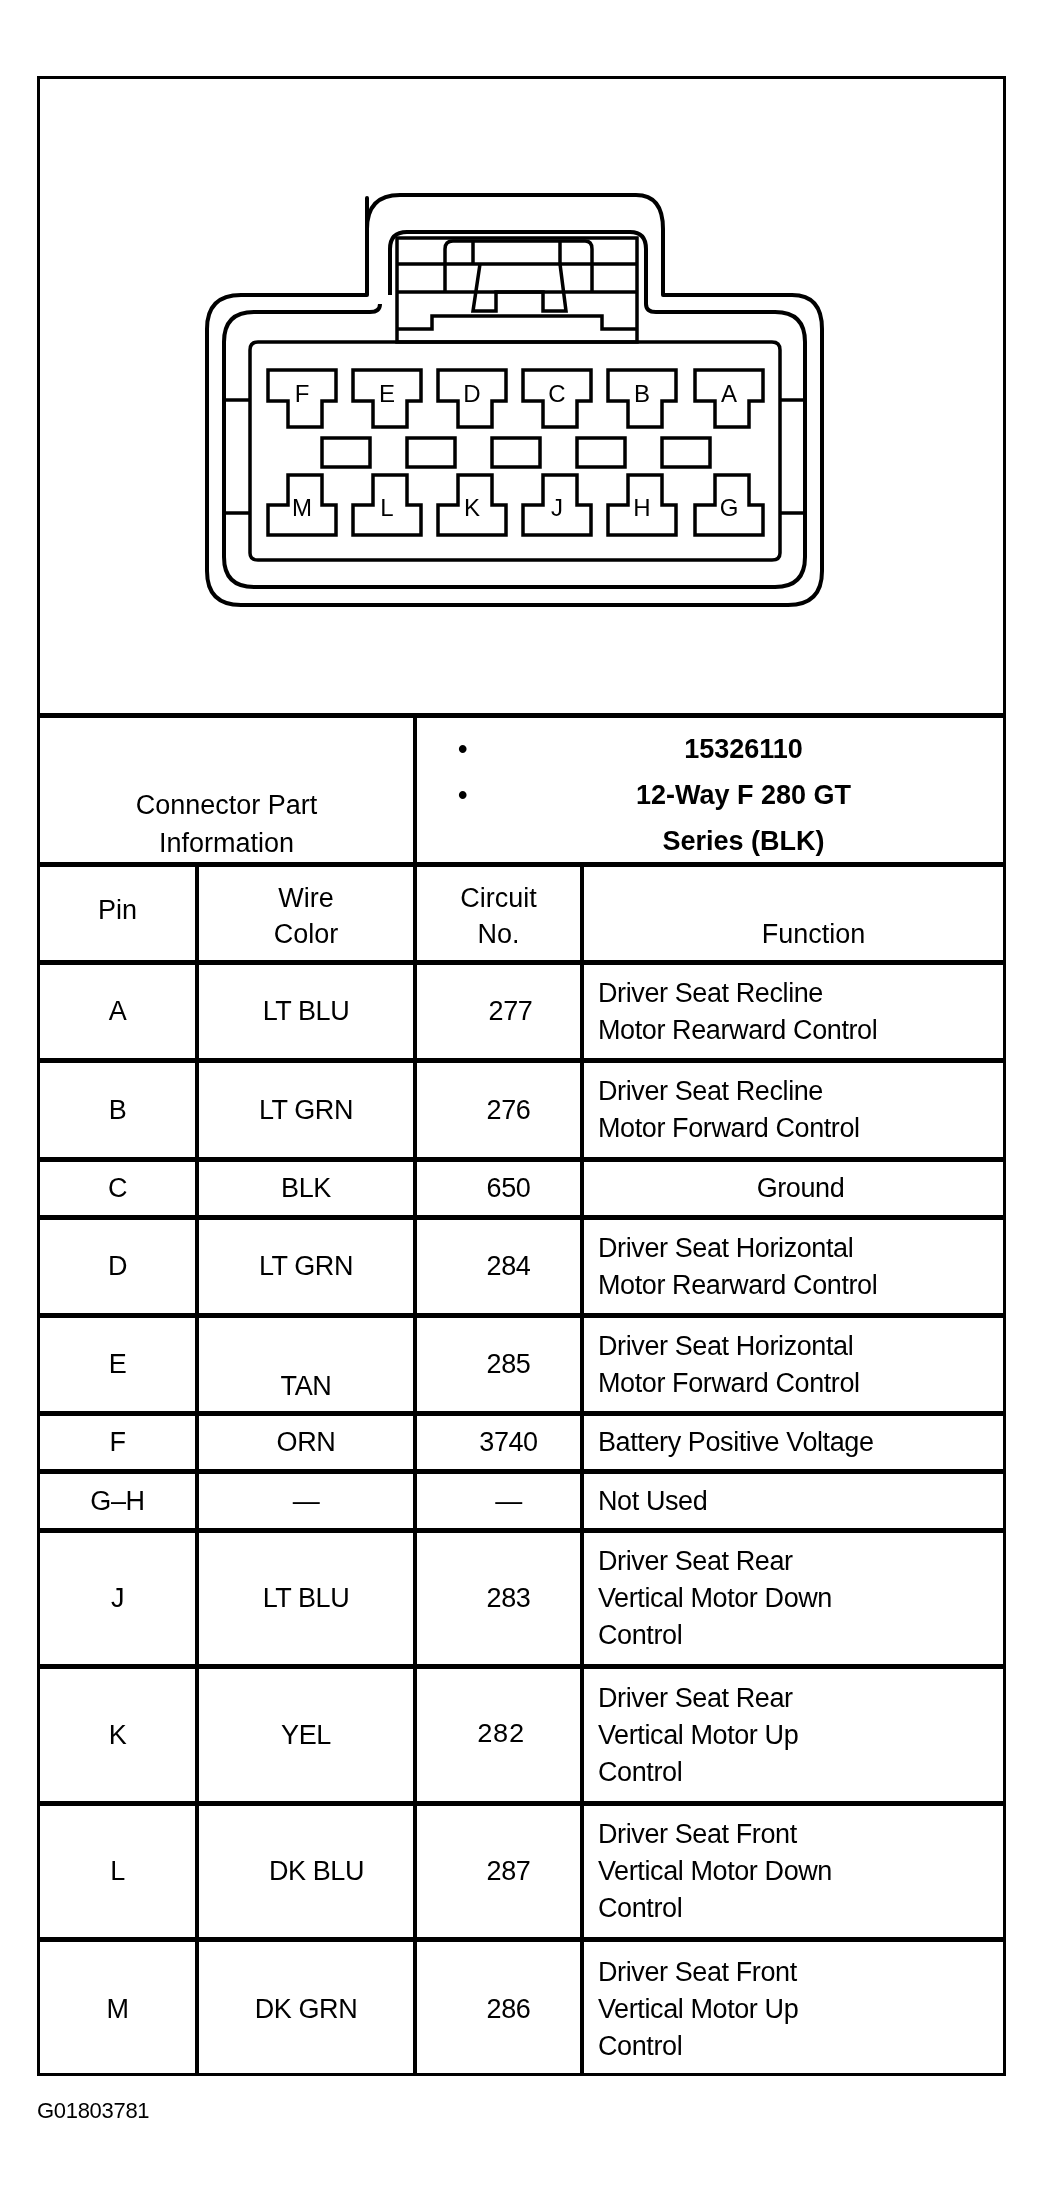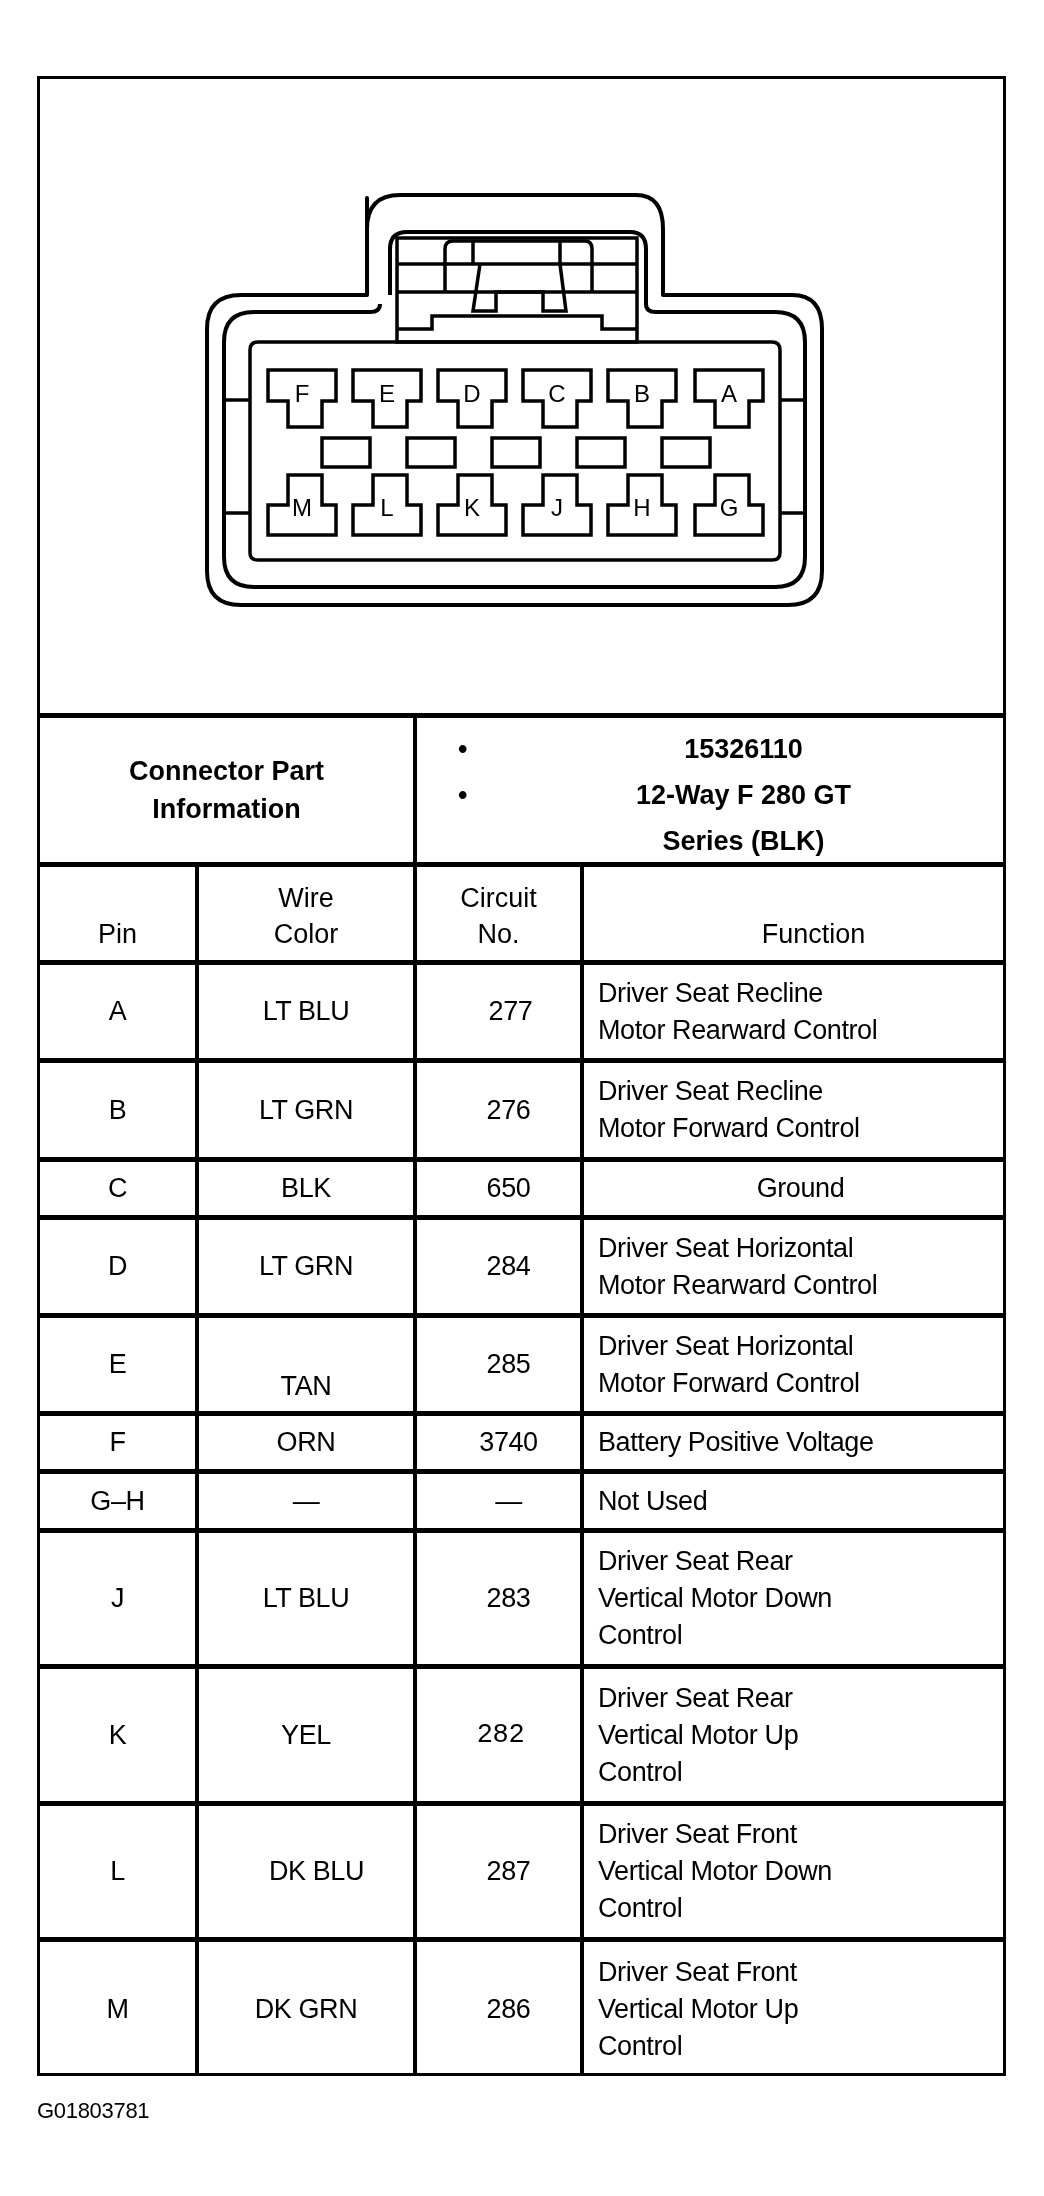--- a/index.html
+++ b/index.html
@@ -9,21 +9,21 @@
            border:3px solid #000; box-sizing:border-box; }
   .diagram { position:absolute; left:0; top:0; width:963px; height:636px; }
   .diagram svg { position:absolute; left:0; top:0; }
   .hline { position:absolute; left:0; width:963px; height:0; border-top:5px solid #000; }
   .vline { position:absolute; width:0; border-left:4px solid #000; }
   .cell { position:absolute; display:flex; align-items:center; justify-content:center;
           text-align:center; box-sizing:border-box; }
   .cell.left { justify-content:flex-start; text-align:left; padding-left:16px; }
   .hdr { font-weight:normal; font-size:27px; line-height:36px; }
   .body-txt { font-size:27px; line-height:37px; letter-spacing:-0.4px; }
-  .info-title { font-weight:bold; font-size:27px; line-height:38px; }
+  .info-title { font-weight:normal; font-size:27px; line-height:38px;justify-content:flex-end; }
   .info-list { position:absolute; left:376px; top:639px; width:587px; height:146px;
                box-sizing:border-box; padding:8px 0 0 68px; font-weight:bold; font-size:27px; }
   .info-item { position:relative; line-height:46px; }
   .info-item .bullet { position:absolute; left:-26px; top:0; }
   .info-item .txt { display:block; line-height:46px;text-align:center; }
   .caption { position:absolute; left:37px; top:2098px; font-size:22px; letter-spacing:-0.3px; }
 </style>
 </head>
 <body>
 
@@ -127,21 +127,21 @@
       <span class="bullet">•</span>
       <span class="txt">15326110</span>
     </div>
     <div class="info-item">
       <span class="bullet">•</span>
       <span class="txt">12-Way F 280 GT</span>
       <span class="txt">Series (BLK)</span>
     </div>
   </div>
 
-  <div class="cell hdr" style="left:0;top:788px;width:155px;height:93px;align-items:flex-end;padding-bottom:8px;">
+  <div class="cell hdr" style="left:0;top:788px;width:155px;height:93px;padding-bottom:8px;">
     <span>Pin</span>
   </div>
   <div class="cell hdr" style="left:159px;top:788px;width:214px;height:93px;flex-direction:column;justify-content:flex-end;padding-bottom:8px;">
     <span>Wire</span>
     <span>Color</span>
   </div>
   <div class="cell hdr" style="left:377px;top:788px;width:163px;height:93px;flex-direction:column;justify-content:flex-end;padding-bottom:8px;">
     <span>Circuit</span>
     <span>No.</span>
   </div>

